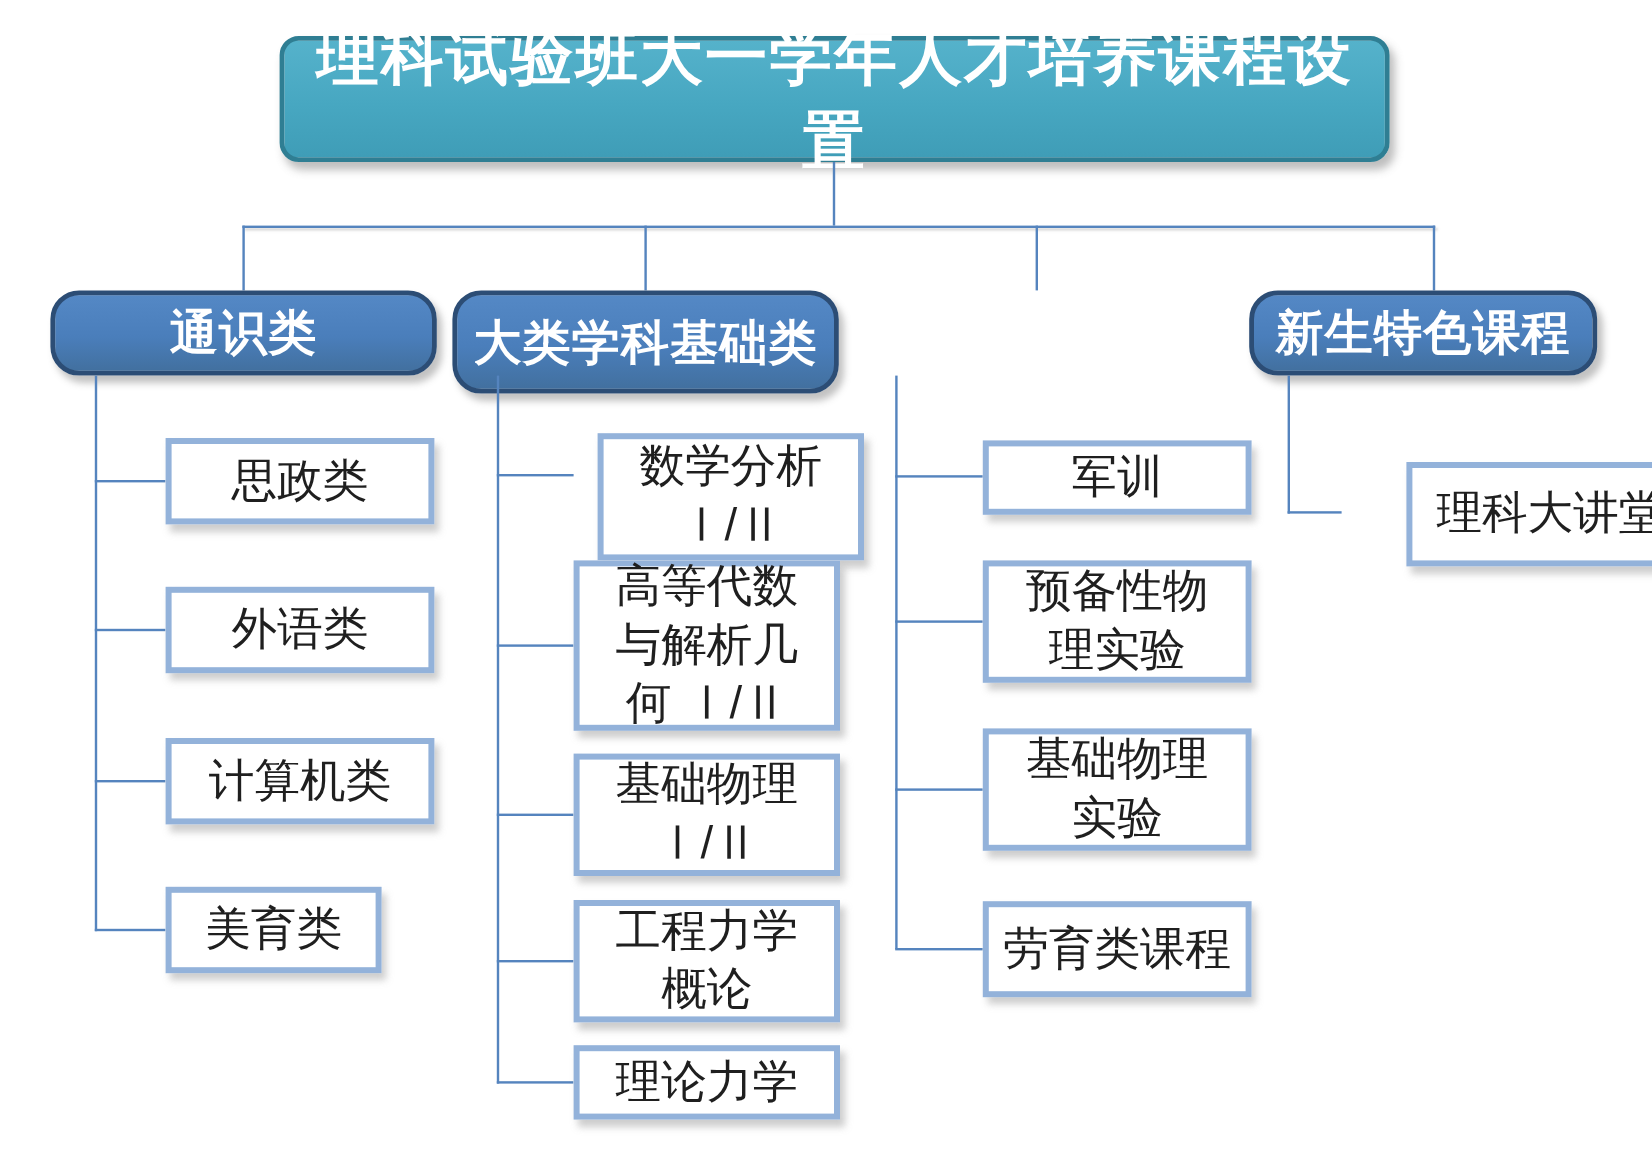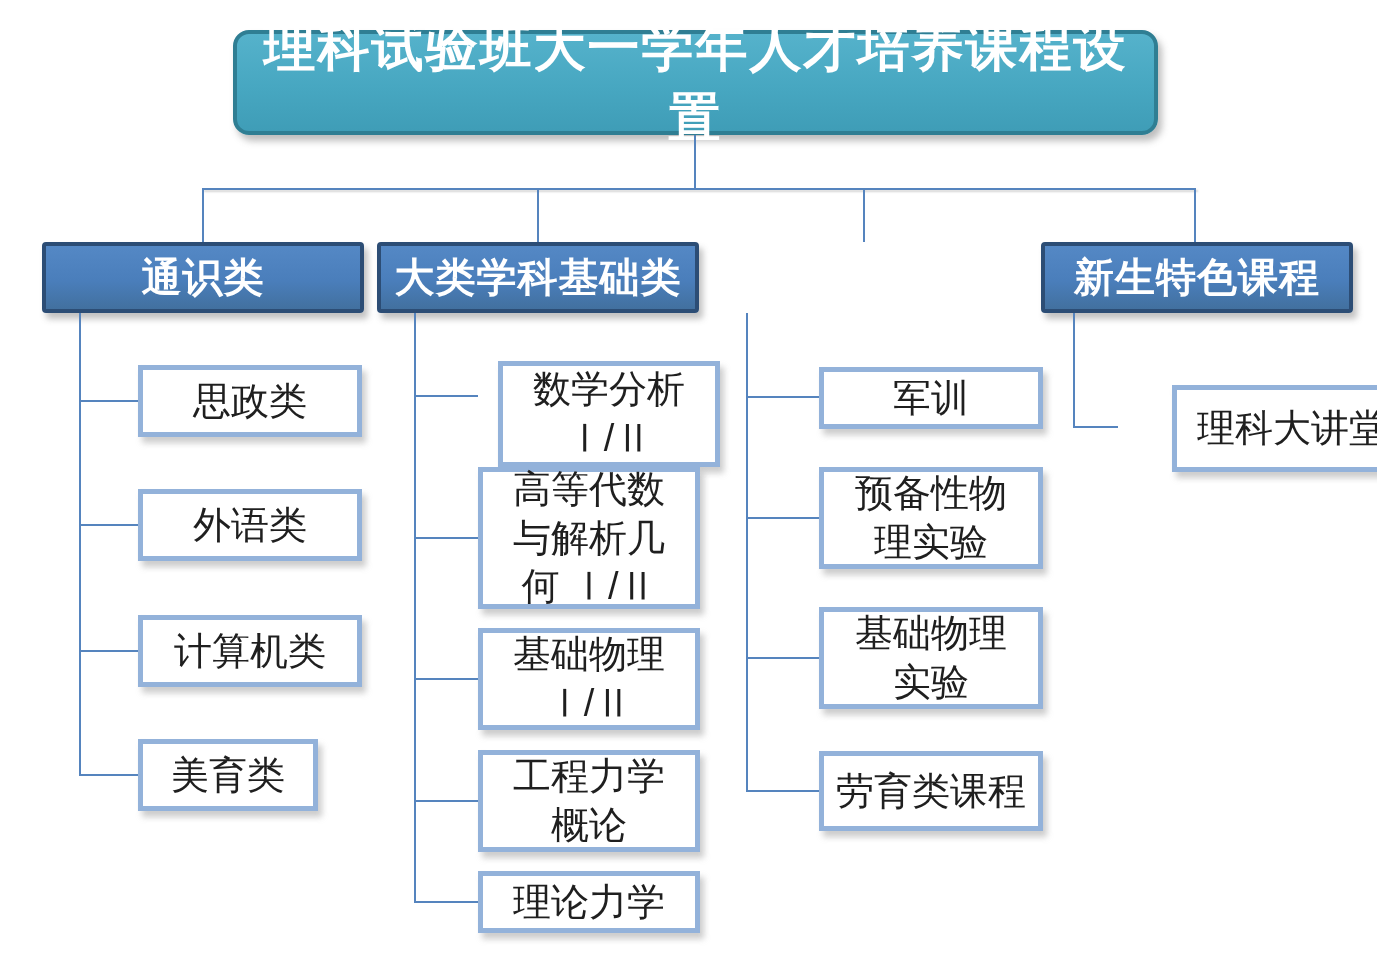--- a/index.html
+++ b/index.html
@@ -26,21 +26,21 @@
     border-radius: 16px;
     color: #ffffff;
     font-size: 52px;
     font-weight: 700;
     letter-spacing: 2px;
     box-shadow: 4px 6px 7px rgba(110,110,110,0.45);
   }
   .cat-box {
     background: linear-gradient(180deg, #5488c5 0%, #4a7ebb 55%, #42709f 100%);
     border: 4px solid #2c4d75;
-    border-radius: 4px;
+    border-radius: 24px;
     color: #ffffff;
     font-size: 40px;
     font-weight: 700;
     letter-spacing: 1px;
     box-shadow: 4px 6px 6px rgba(120,120,120,0.45);
   }
   .course-box {
     background: #ffffff;
     border: 5px solid #93b2da;
     color: #1f1f1f;
@@ -63,22 +63,22 @@
   <div class="box root-box" style="left:233px; top:30px; width:925px; height:105px;">理科试验班大一学年人才培养课程设置</div>
 
   <div class="line" style="left:694px; top:135px; width:2px; height:53px;"></div>
   <div class="line shadowed" style="left:202px; top:188px; width:994px; height:2px;"></div>
   <div class="line" style="left:202px; top:188px; width:2px; height:54px;"></div>
   <div class="line" style="left:537px; top:188px; width:2px; height:54px;"></div>
   <div class="line" style="left:863px; top:188px; width:2px; height:54px;"></div>
   <div class="line" style="left:1194px; top:188px; width:2px; height:54px;"></div>
 
   <div class="box cat-box" style="left:42px; top:242px; width:322px; height:71px;">通识类</div>
-  <div class="box cat-box" style="left:377px; top:242px; width:322px; height:71px;">大类学科基础类</div>
-  <div class="box cat-box" style="left:1041px; top:242px; width:312px; height:71px;">新生特色课程</div>
+  <div class="box cat-box" style="left:377px; top:242px; width:322px; height:86px;">大类学科基础类</div>
+  <div class="box cat-box" style="left:1041px; top:242px; width:290px; height:71px;">新生特色课程</div>
 
   <div class="line" style="left:79px; top:313px; width:2px; height:463px;"></div>
   <div class="line" style="left:79px; top:400px; width:59px; height:2px;"></div>
   <div class="line" style="left:79px; top:524px; width:59px; height:2px;"></div>
   <div class="line" style="left:79px; top:650px; width:59px; height:2px;"></div>
   <div class="line" style="left:79px; top:774px; width:59px; height:2px;"></div>
 
   <div class="box course-box" style="left:138px; top:365px; width:224px; height:72px;">思政类</div>
   <div class="box course-box" style="left:138px; top:489px; width:224px; height:72px;">外语类</div>
   <div class="box course-box" style="left:138px; top:615px; width:224px; height:72px;">计算机类</div>

